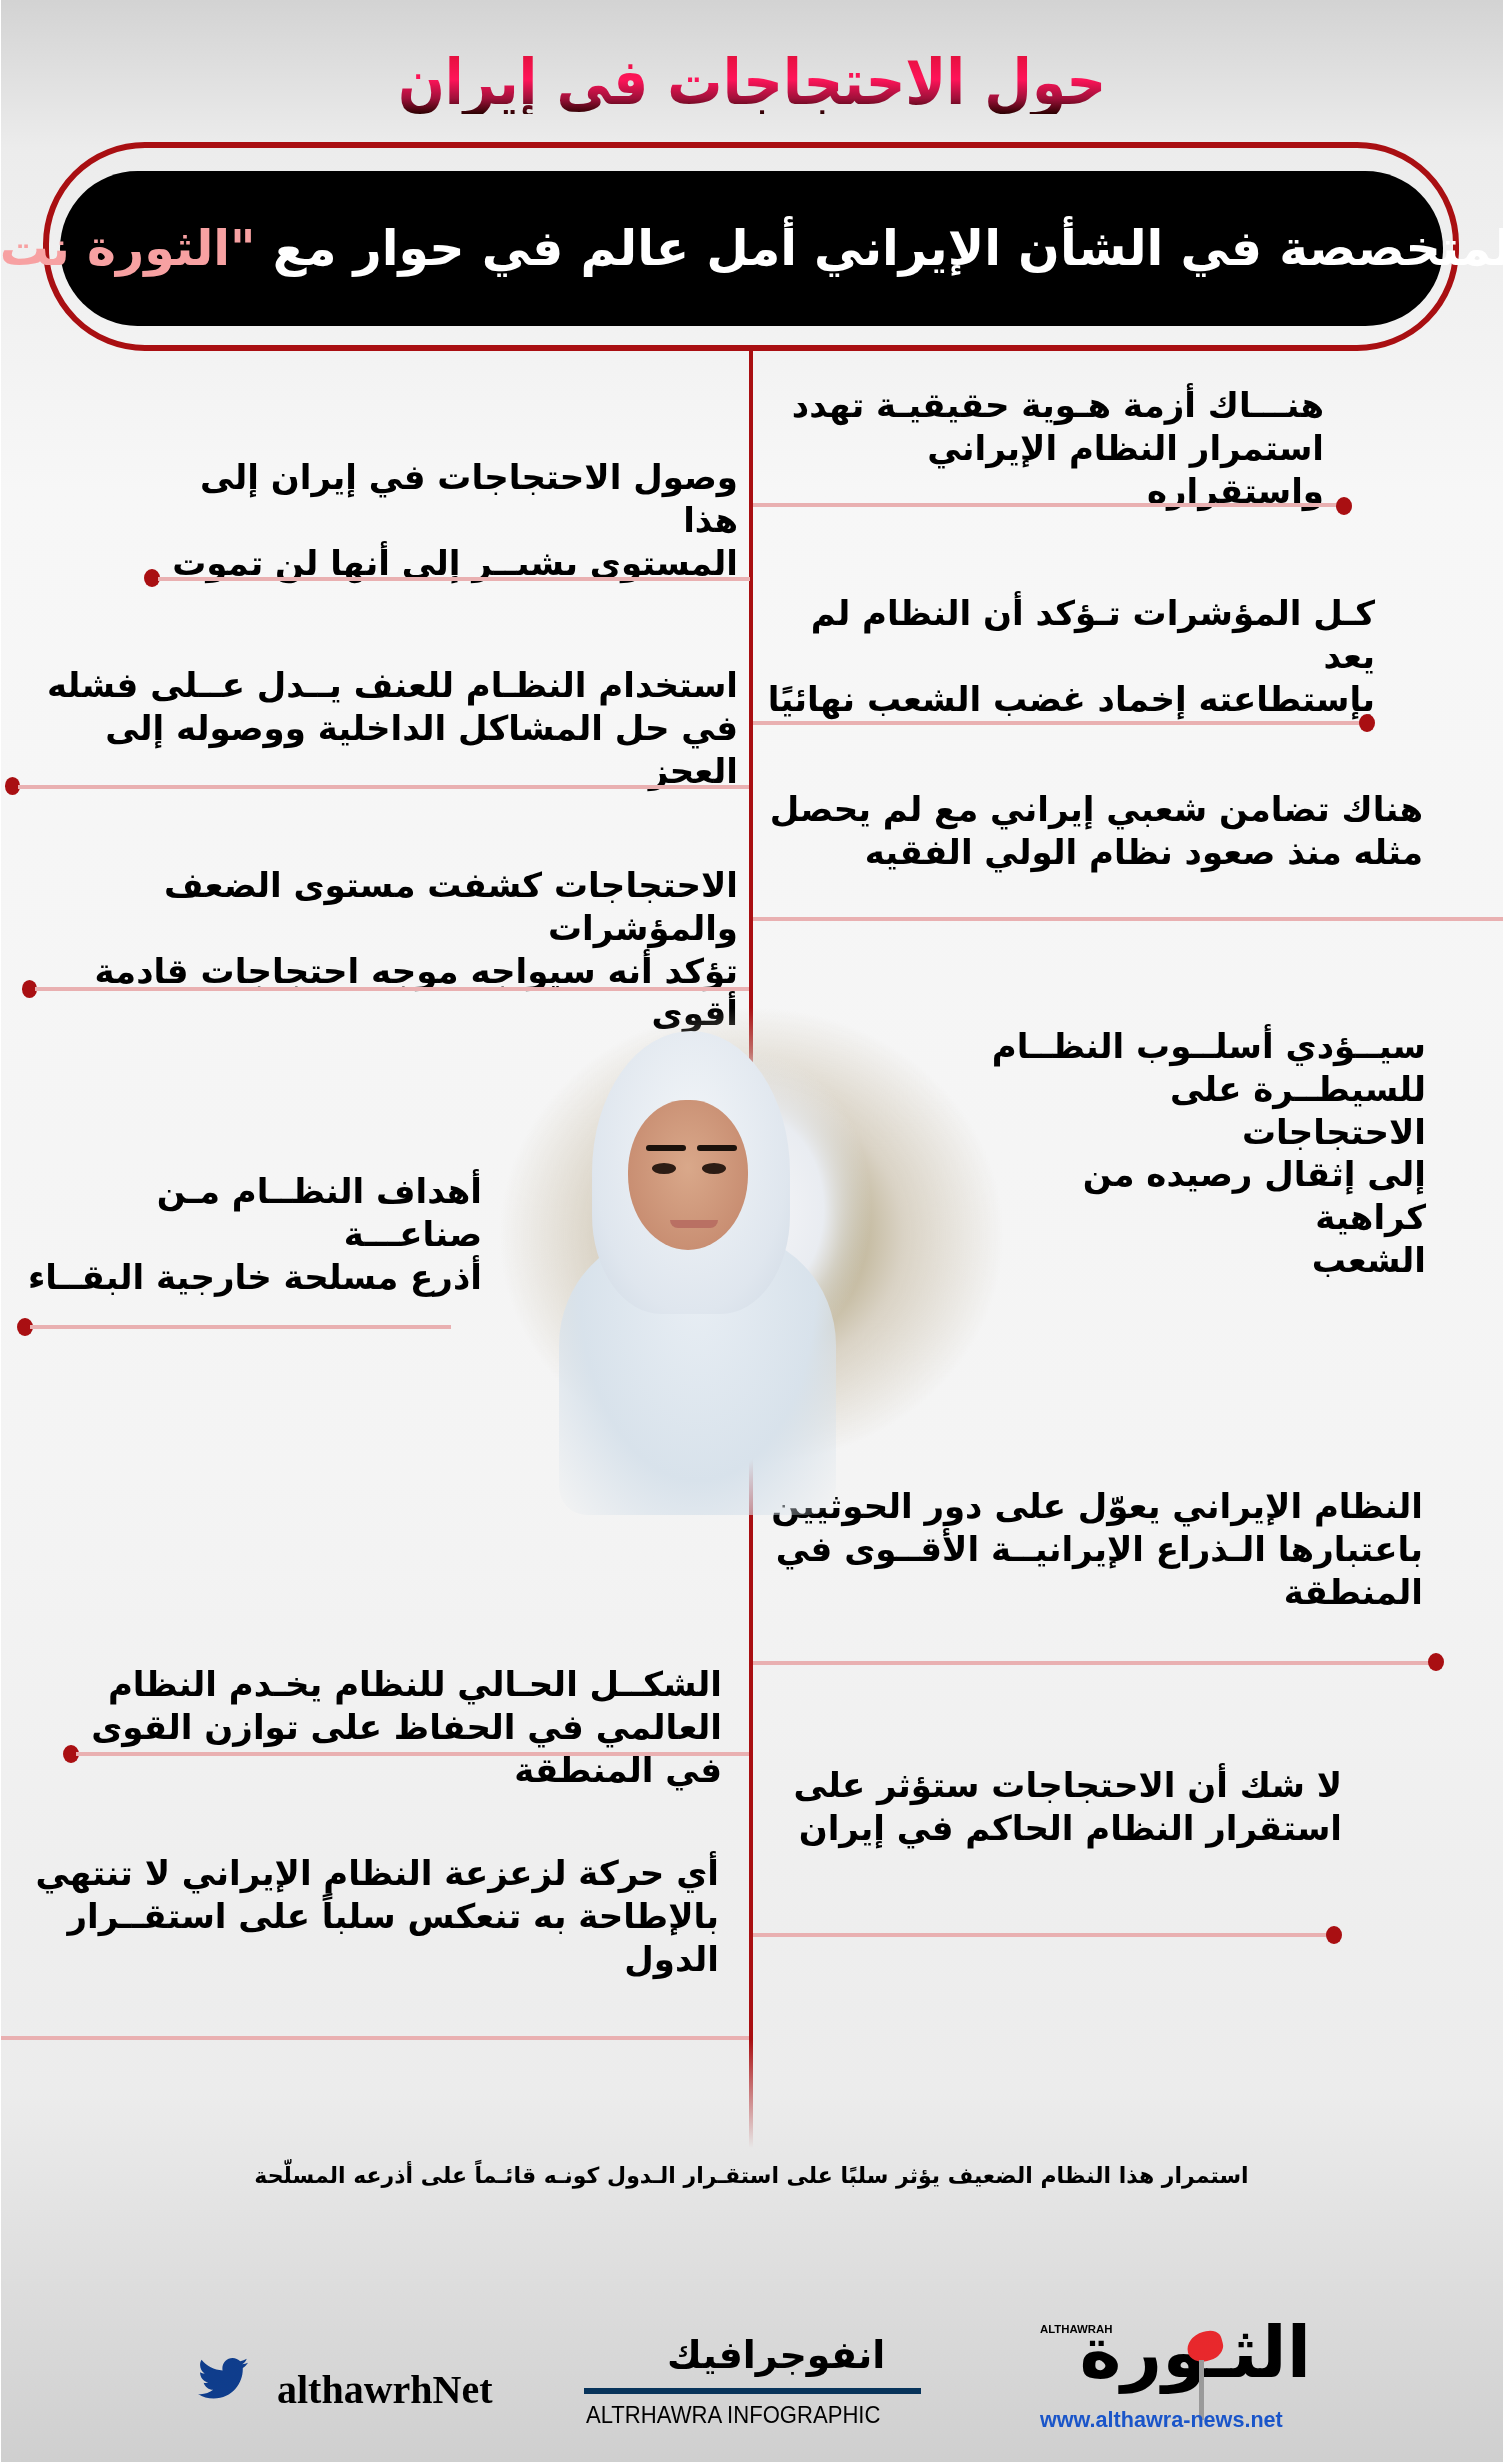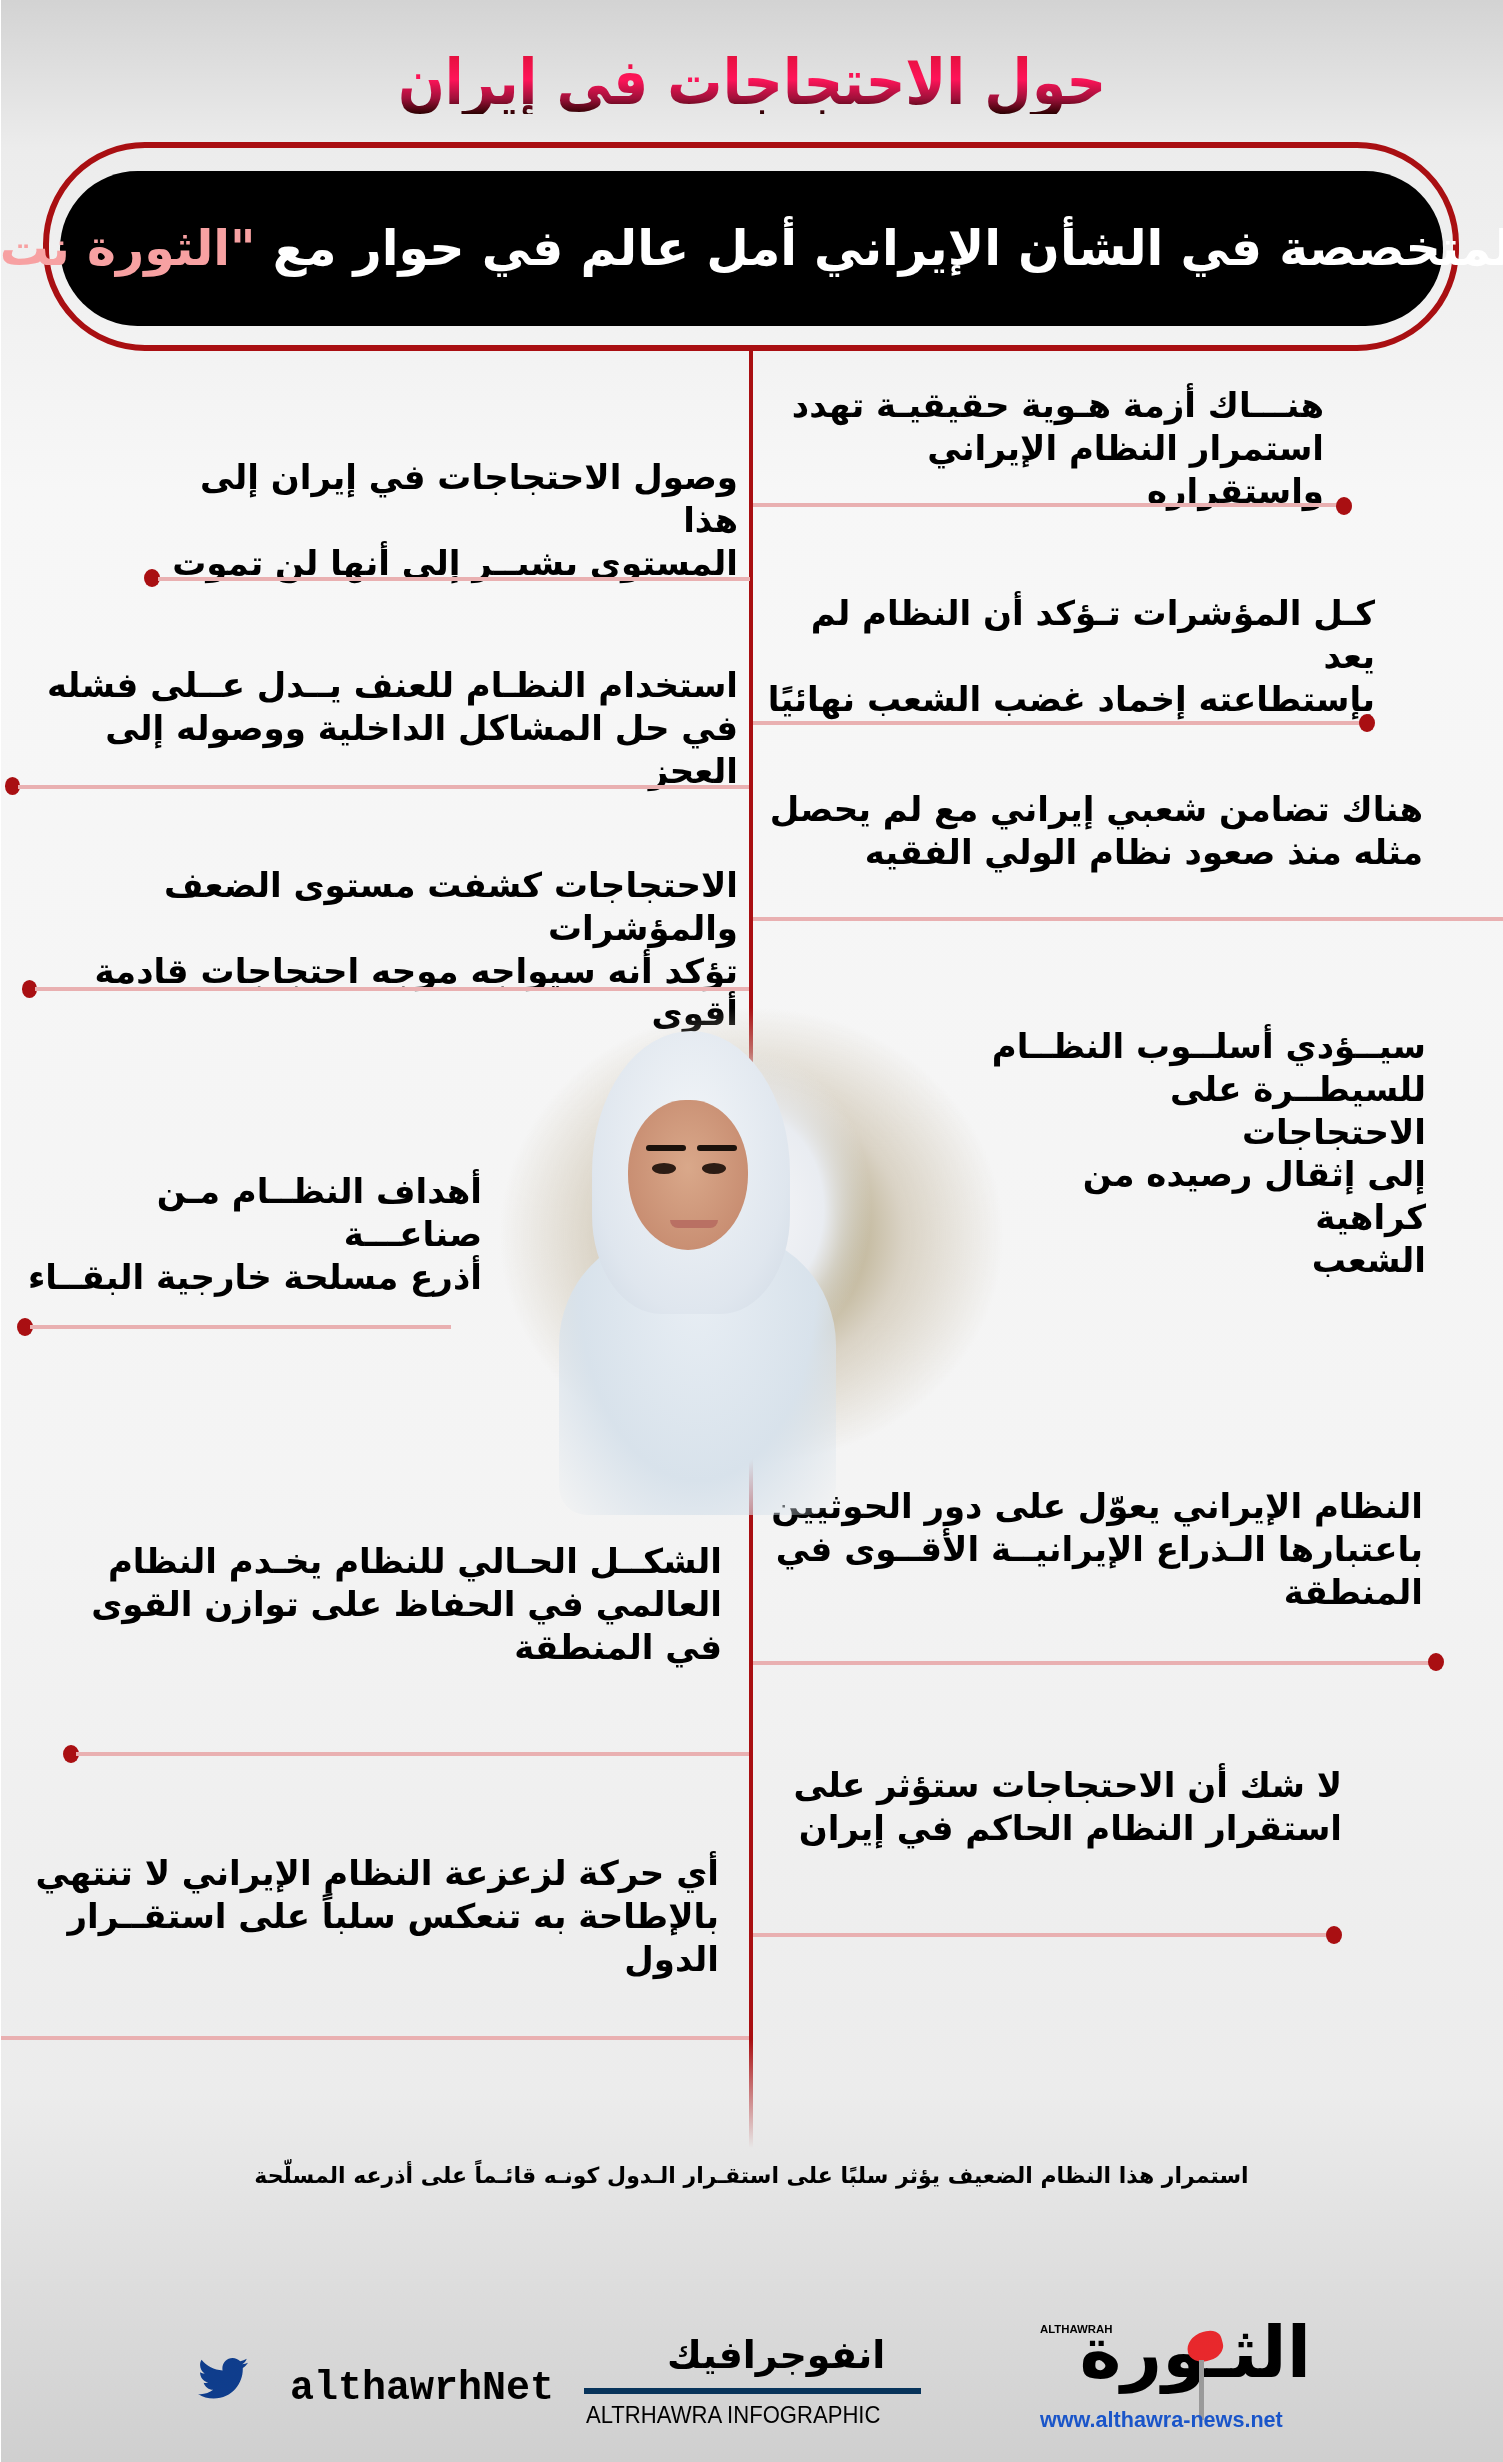--- a/index.html
+++ b/index.html
@@ -67,21 +67,21 @@
   .eye{position:absolute;width:24px;height:10.8px;border-radius:50%;background:#2c1c14;}
   .brow{position:absolute;width:40px;height:6px;border-radius:4.8px;background:#1b120c;}
   .mouth{position:absolute;width:48px;height:8.4px;border-radius:0 0 24px 24px;background:#b97063;}
   
   .closing{
     position:absolute;left:48px;width:1407px;top:2163px;text-align:center;
     font-size:22px;font-weight:bold;color:#000;white-space:nowrap;
   }
   
   .footer-twitter{position:absolute;left:198px;top:2357px;width:50px;height:43px;}
-  .footer-handle{position:absolute;left:290px;top:2366px;font-family:Liberation Mono, monospace;
+  .footer-handle{position:absolute;left:277px;top:2366px;font-family:Liberation Serif, serif;
     font-weight:bold;font-size:40px;color:#000;direction:ltr;}
   .info-ar{position:absolute;left:667px;top:2333px;font-size:38px;font-weight:bold;color:#000;}
   .info-bar{position:absolute;left:584px;top:2388px;width:337px;height:6px;background:#08345b;}
   .info-en{position:absolute;left:586px;top:2401px;font-family:"Liberation Sans",sans-serif;
     font-size:24px;color:#000;direction:ltr;letter-spacing:0;transform:scaleX(0.92);transform-origin:left;}
   .logo-wrap{position:absolute;left:1034px;top:2317px;width:289px;height:126px;}
   .logo-ar{position:absolute;right:12px;top:0;font-size:71px;font-weight:bold;color:#000;line-height:1;}
   .logo-en{position:absolute;left:6px;top:6px;font-family:"Liberation Sans",sans-serif;font-weight:bold;
     font-size:11.4px;color:#000;direction:ltr;}
   .logo-url{position:absolute;left:6px;top:90px;font-family:"Liberation Sans",sans-serif;
@@ -169,21 +169,21 @@
 <div class="dot" style="left:21.6px;top:980px;"></div>
 <div class="conn" style="left:35px;top:987px;width:714px;"></div>
 
 <div class="quote" style="right:1022px;top:1170px;width:469px;">
   <div>أهداف النظــام مـن صناعـــة</div>
   <div>أذرع مسلحة خارجية البقــاء</div>
 </div>
 <div class="dot" style="left:17px;top:1318px;"></div>
 <div class="conn" style="left:30px;top:1325px;width:421px;"></div>
 
-<div class="quote" style="right:782px;top:1540px;width:661px;">
+<div class="quote" style="right:782px;top:1663px;width:661px;">
   <div>الشكــل الحـالي للنظام يخـدم النظام</div>
   <div>العالمي في الحفاظ على توازن القوى</div>
   <div>في المنطقة</div>
 </div>
 <div class="dot" style="left:63px;top:1745px;"></div>
 <div class="conn" style="left:76px;top:1752px;width:673px;"></div>
 
 <div class="quote" style="right:785px;top:1852px;width:715px;">
   <div>أي حركة لزعزعة النظام الإيراني لا تنتهي</div>
   <div>بالإطاحة به تنعكس سلباً على استقــرار</div>

